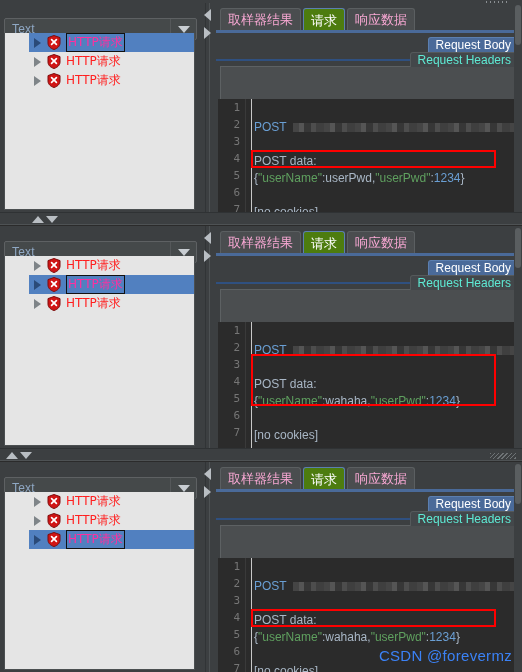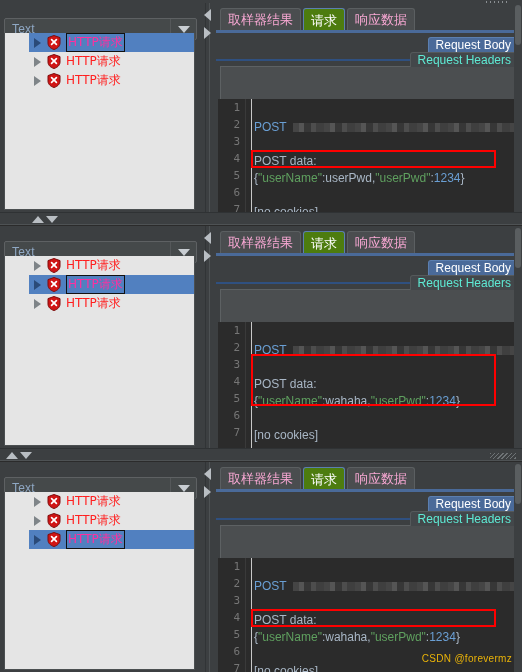--- a/index.html
+++ b/index.html
@@ -171,21 +171,21 @@
     border-left: 6px solid transparent; border-right: 6px solid transparent;
     border-top: 7px solid #b9bec3;
   }
   .grip {
     position: absolute; right: 6px; top: 4px; width: 26px; height: 6px;
     background: repeating-linear-gradient(135deg,#6e7376 0 1px,transparent 1px 3px);
   }
 
   .watermark {
     position: absolute; right: 10px; bottom: 8px;
-    font-size: 10px; color: #eab308; font-family: "Liberation Sans", sans-serif;
+    font-size: 15px; color: #3b82f6; font-family: "Liberation Sans", sans-serif;
     letter-spacing: .3px;
   }
   .topbar { position: absolute; left: 0; top: 0; width: 522px; height: 3px; background: #3c3f41; }
   .dots {
     position: absolute; right: 14px; top: 1px; width: 22px; height: 4px;
     background: repeating-linear-gradient(90deg,#8a8f92 0 1px,transparent 1px 4px);
   }
 </style>
 </head>
 <body>

